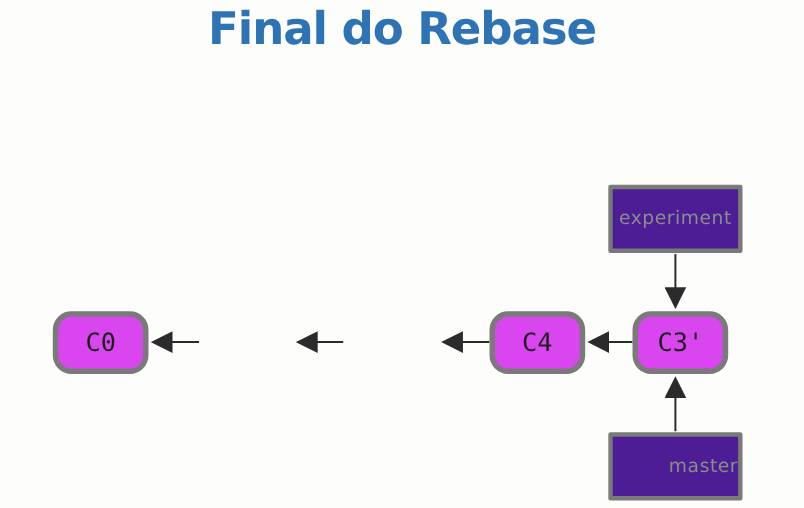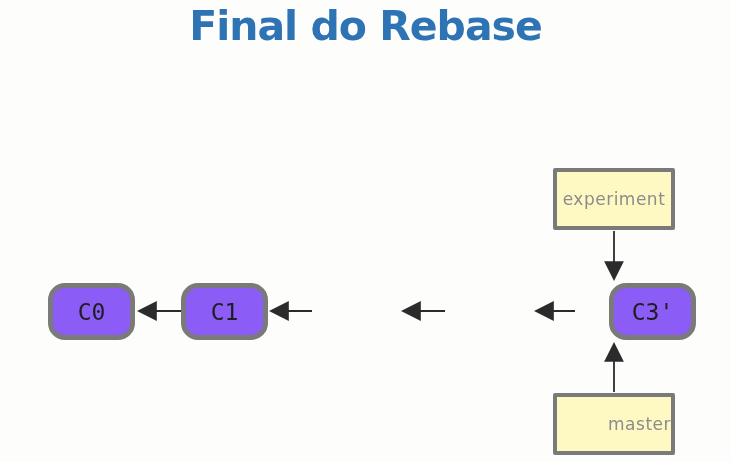--- a/index.html
+++ b/index.html
@@ -26,37 +26,37 @@
     font-weight: bold;
     letter-spacing: -1px;
     color: #2e74b5;
   }
   .commit-node {
     position: absolute;
     top: 283px;
     width: 87px;
     height: 57px;
     box-sizing: border-box;
-    background: #8b5cf6;
+    background: #d946ef;
     border: 5px solid #7a7a7a;
     border-radius: 17px;
     display: flex;
     align-items: center;
     justify-content: center;
     font-family: "DejaVu Sans Mono", "Liberation Mono", monospace;
     font-size: 23px;
     color: #1e1e1e;
   }
   .branch-box {
     position: absolute;
     left: 553px;
     width: 122px;
     height: 62px;
     box-sizing: border-box;
-    background: #fef9c3;
+    background: #4c1d95;
     border: 4px solid #7a7a7a;
     border-radius: 2px;
     display: flex;
     align-items: center;
     justify-content: center;
     font-size: 17px;
     letter-spacing: 0.5px;
     color: #8c8c8c;
   }
   #branch-experiment { top: 168px; }
@@ -64,21 +64,21 @@
   #arrows {
     position: absolute;
     left: 0;
     top: 0;
     pointer-events: none;
   }
   #node-c0 { left: 48px; }
   #node-c1 { left: 181px; }
   #node-c2 { left: 312px; }
   #node-c4 { left: 445px; }
-  #node-c3p { left: 609px; }
+  #node-c3p { left: 575px; }
 </style>
 </head>
 <body>
 
 <div id="canvas">
 
   <div class="title">Final do Rebase</div>
 
   <svg id="arrows" width="731" height="462" viewBox="0 0 731 462">
     <defs>
@@ -90,22 +90,22 @@
     <line x1="312" y1="311" x2="272" y2="311" stroke="#2b2b2b" stroke-width="1.8" marker-end="url(#ah)"></line>
     <line x1="445" y1="311" x2="404" y2="311" stroke="#2b2b2b" stroke-width="1.8" marker-end="url(#ah)"></line>
     <line x1="575" y1="311" x2="537" y2="311" stroke="#2b2b2b" stroke-width="1.8" marker-end="url(#ah)"></line>
     <line x1="614" y1="231" x2="614" y2="278" stroke="#2b2b2b" stroke-width="1.8" marker-end="url(#ah)"></line>
     <line x1="614" y1="392" x2="614" y2="345" stroke="#2b2b2b" stroke-width="1.8" marker-end="url(#ah)"></line>
   </svg>
 
   <div id="node-c0" class="commit-node">
     <span>C0</span>
   </div>
-  <div id="node-c1" class="commit-node">
-    <span>C1</span>
+  <div id="node-c4" class="commit-node">
+    <span>C4</span>
   </div>
   <div id="node-c3p" class="commit-node">
     <span>C3'</span>
   </div>
 
   <div id="branch-experiment" class="branch-box">
     <span>experiment</span>
   </div>
   <div id="branch-master" class="branch-box">
     <span>master</span>

